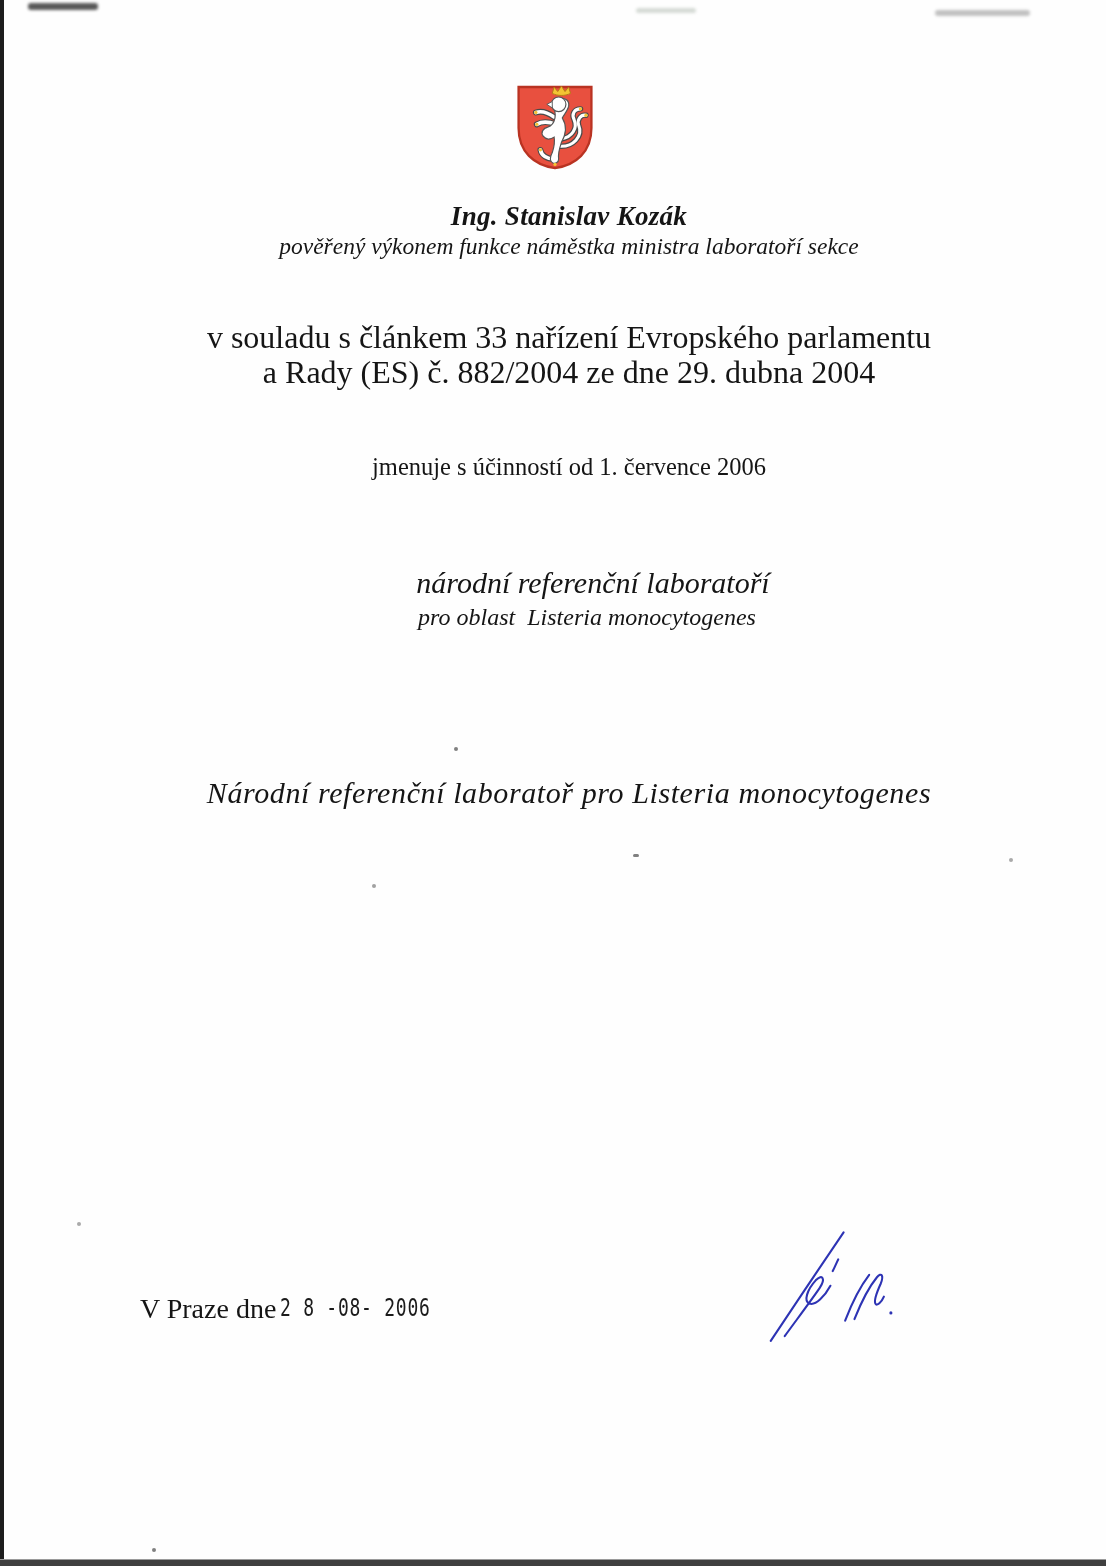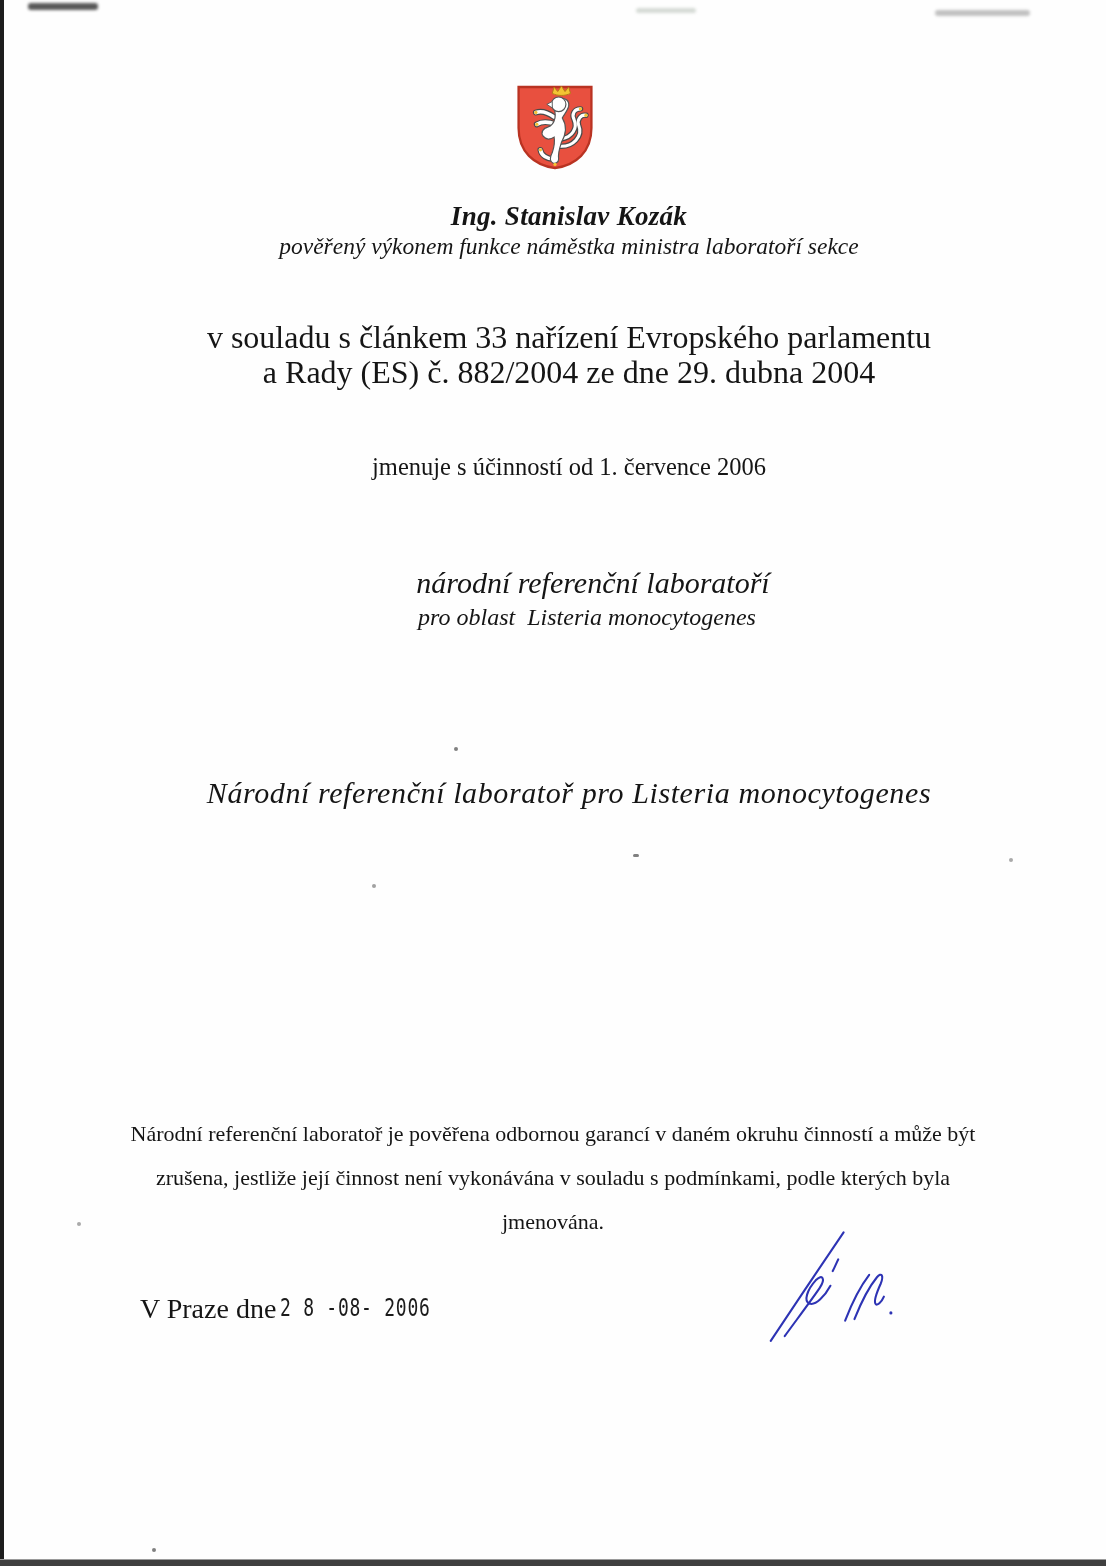--- a/index.html
+++ b/index.html
@@ -107,24 +107,20 @@
 
   <div class="abs centered appointment-line">jmenuje s účinností od 1. července 2006</div>
   <div class="abs centered designation-1">národní referenční laboratoří</div>
   <div class="abs centered designation-2 keep-ws">pro oblast  Listeria monocytogenes</div>
 
   <div class="abs centered laboratory-name">Národní referenční laboratoř pro Listeria monocytogenes</div>
 
   <div class="abs centered address-block">
   </div>
 
-  <div class="abs note-block">
-    <div>Národní referenční laboratoř je pověřena odbornou garancí v daném okruhu činností a může být</div>
-    <div>zrušena, jestliže její činnost není vykonávána v souladu s podmínkami, podle kterých byla jmenována.</div>
-  </div>
 
   <div class="abs place-line">V Praze dne</div>
   <div class="abs date-stamp">2 8 -08- 2006</div>
 
   <svg class="abs" style="left:763px;top:1216px;" width="155" height="138" viewBox="0 0 200 160" aria-hidden="true">
     <g fill="none" stroke="#2d33b4" stroke-width="2.7" stroke-linecap="round">
       <path d="M10,152 C38,110 78,50 104,12"></path>
       <path d="M28,146 C44,124 62,100 73,84 C81,72 77,65 68,74 C57,86 52,101 60,104 C68,107 80,94 87,81"></path>
       <path d="M90,62 C93,56 95,51 97,47"></path>
       <path d="M106,126 C116,100 127,80 137,67"></path>

